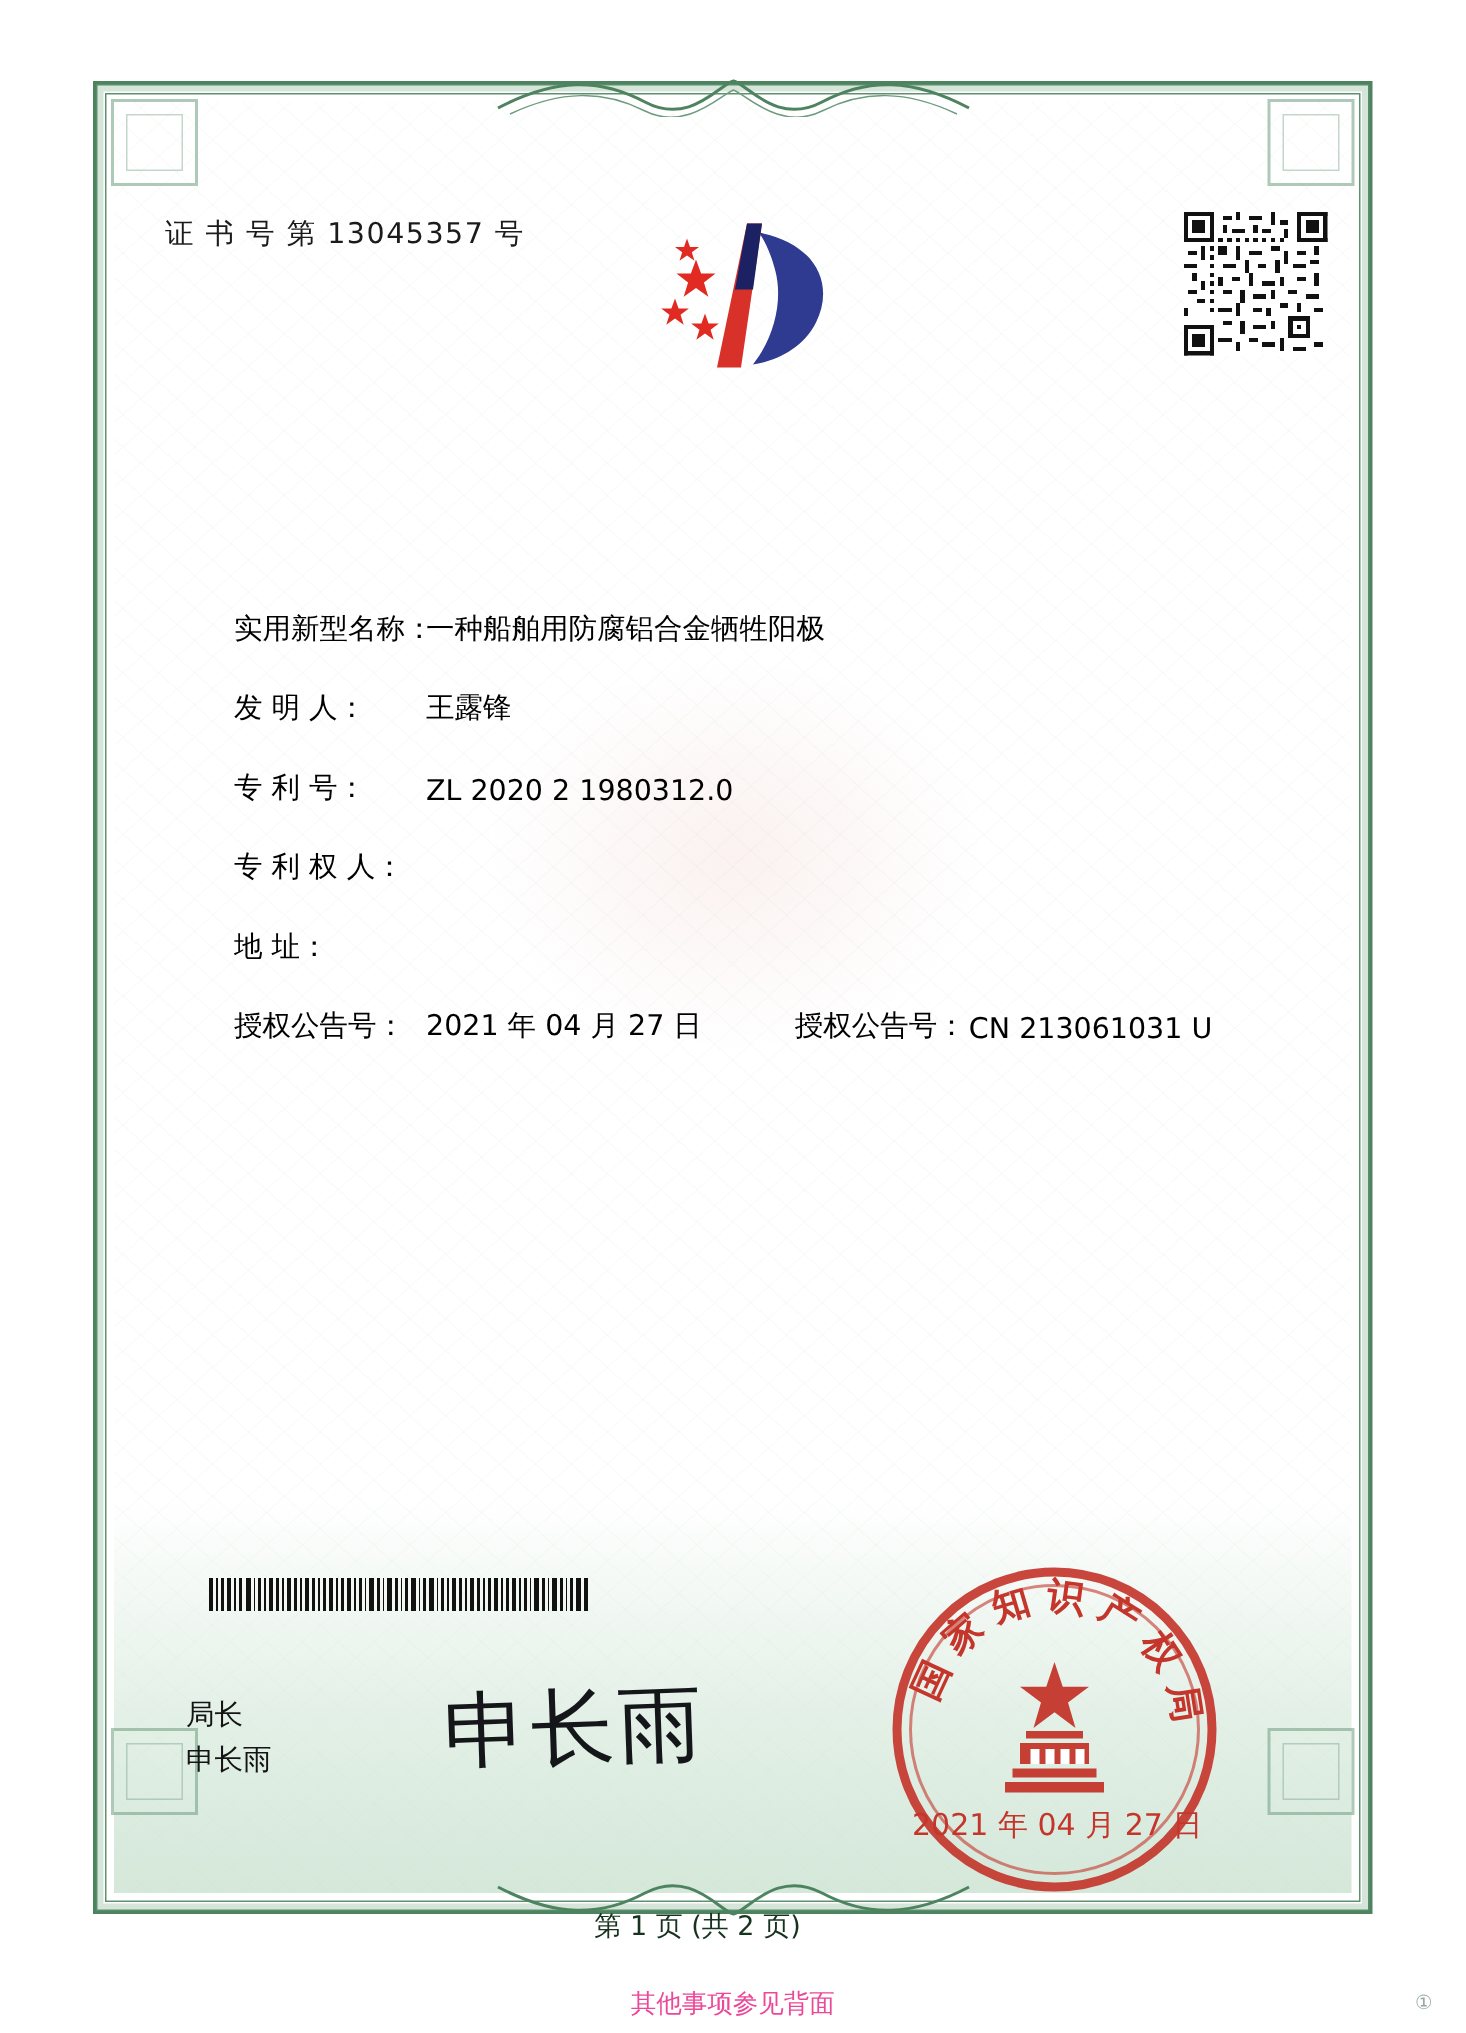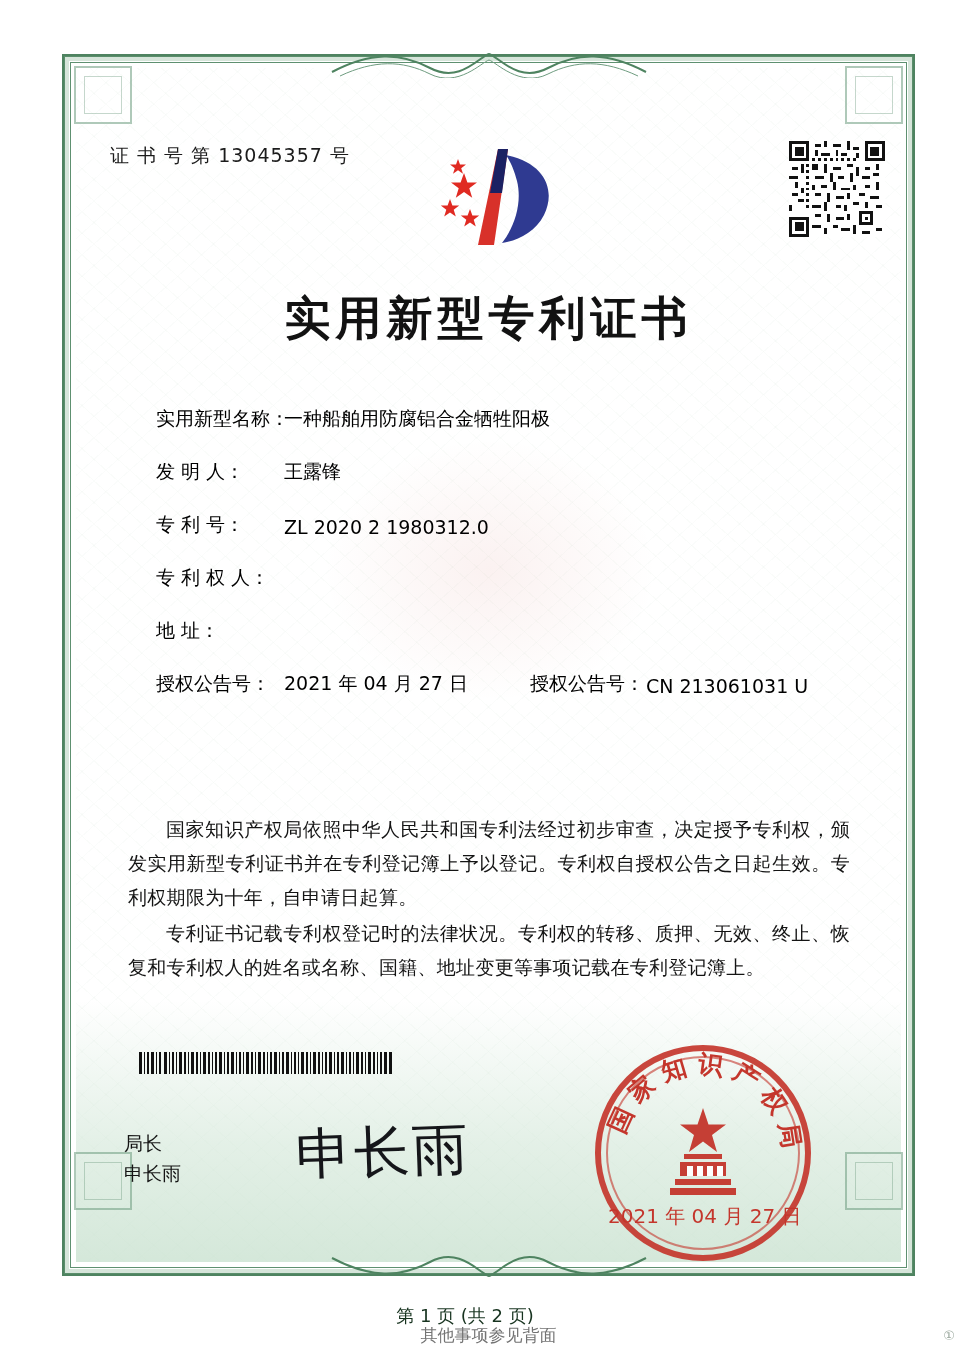--- a/index.html
+++ b/index.html
@@ -275,35 +275,35 @@
     font-size: 20px;
     color: #c4362c;
     font-family: "DejaVu Sans", "Liberation Sans", sans-serif;
     white-space: nowrap;
   }
 
   
   .page-num {
     position: absolute;
     left: 0;
-    top: 1304px;
+    top: 1272px;
     width: 930px;
     text-align: center;
     font-size: 18px;
     color: #17331f;
     font-family: "DejaVu Sans", "Liberation Sans", sans-serif;
   }
   .footnote {
     position: absolute;
     left: 0;
     top: 1324px;
     width: 977px;
     text-align: center;
     font-size: 17px;
-    color: #737373;
+    color: #ec4899;
     font-family: "DejaVu Sans", "Liberation Sans", sans-serif;
   }
   .corner-mark {
     position: absolute;
     right: 22px;
     bottom: 12px;
     font-size: 13px;
     color: #9aa89d;
     font-family: "DejaVu Sans", sans-serif;
   }
@@ -467,21 +467,20 @@
         <rect x="12" y="30" width="1" height="2"></rect>
           <rect x="15" y="29" width="2" height="1"></rect>
         <rect x="18" y="30" width="3" height="1"></rect>
           <rect x="22" y="29" width="1" height="3"></rect>
         <rect x="25" y="31" width="3" height="1"></rect>
           <rect x="30" y="30" width="2" height="1"></rect>
       </g>
     </svg>
   </div>
 
-  <div class="title">实用新型专利证书</div>
 
   <div class="fields">
 
     <div class="frow">
       <div class="flabel">实用新型名称：</div>
       <div class="fvalue">一种船舶用防腐铝合金牺牲阳极</div>
     </div>
 
     <div class="frow">
       <div class="flabel">发 明 人：</div>
@@ -505,24 +504,20 @@
     <div class="frow dual">
       <div class="flabel">授权公告号：</div>
       <div class="fvalue">2021 年 04 月 27 日</div>
       <div class="gap"></div>
       <div class="flabel2">授权公告号：</div>
       <div class="fvalue">CN 213061031 U</div>
     </div>
 
   </div>
 
-  <div class="paras">
-    <p>国家知识产权局依照中华人民共和国专利法经过初步审查，决定授予专利权，颁发实用新型专利证书并在专利登记簿上予以登记。专利权自授权公告之日起生效。专利权期限为十年，自申请日起算。</p>
-    <p>专利证书记载专利权登记时的法律状况。专利权的转移、质押、无效、终止、恢复和专利权人的姓名或名称、国籍、地址变更等事项记载在专利登记簿上。</p>
-  </div>
 
   <div class="barcode">
     <svg width="253" height="22" viewBox="0 0 253 22" shape-rendering="crispEdges">
       <rect width="253" height="22" fill="#ffffff" fill-opacity="0"></rect>
       <g fill="#111111">
         <rect x="0" y="0" width="3" height="22"></rect>
           <rect x="5" y="0" width="1" height="22"></rect>
         <rect x="8" y="0" width="2" height="22"></rect>
           <rect x="12" y="0" width="3" height="22"></rect>
         <rect x="17" y="0" width="1" height="22"></rect>

